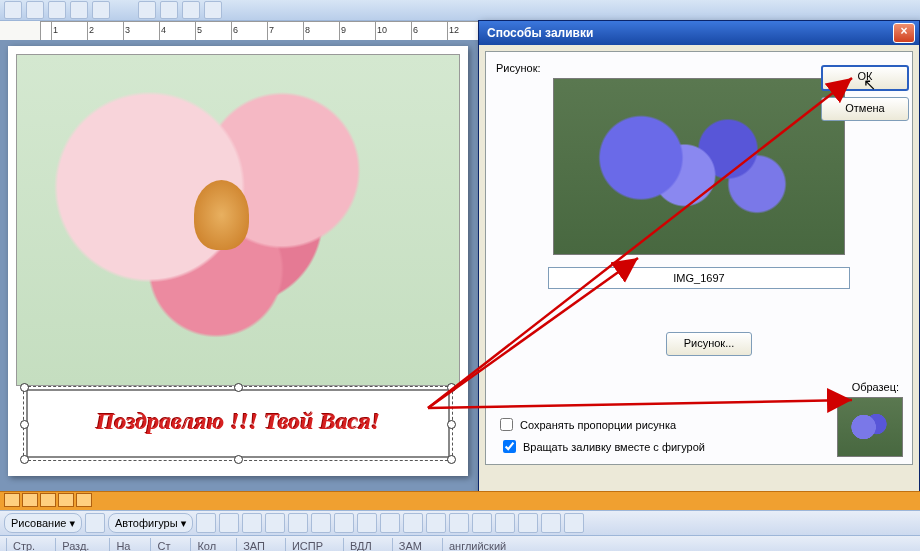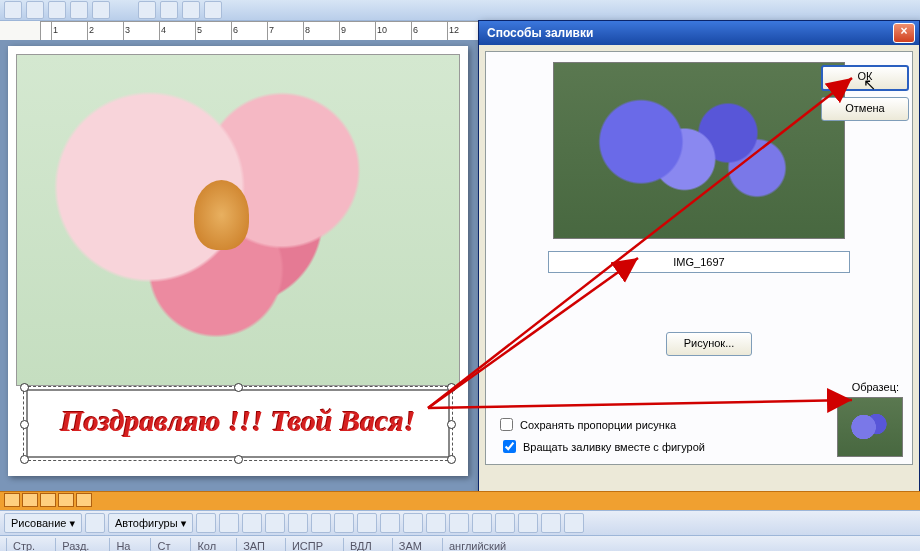--- a/index.html
+++ b/index.html
@@ -23,21 +23,21 @@
       radial-gradient(circle at 30% 40%,#f8d4da 0 25%,transparent 26%),
       radial-gradient(circle at 60% 35%,#f5b8c4 0 22%,transparent 23%),
       radial-gradient(circle at 45% 65%,#ec8aa0 0 20%,transparent 21%),
       radial-gradient(circle at 50% 50%,#e57a94 0 30%,transparent 31%),
       linear-gradient(#d4e8d0,#c5dec0);
     border:1px solid #999}
   .photo::after{content:"";position:absolute;left:40%;top:38%;width:55px;height:70px;background:radial-gradient(#e8b060,#c87820);border-radius:50% 50% 40% 40%}
   .textbox{position:absolute;left:18px;bottom:18px;right:18px;height:65px;background:#fff;border:2px solid #888}
   .textbox .handles{position:absolute;inset:-5px;border:1px dashed #555}
   .textbox .h{position:absolute;width:7px;height:7px;background:#fff;border:1px solid #333;border-radius:50%}
-  .wordart{font-family:"Times New Roman",serif;font-size:30px;font-weight:bold;font-style:italic;color:#d62020;text-align:center;line-height:60px;text-shadow:1px 1px 0 #fff,-1px -1px 0 #990000}
+  .wordart{font-family:"Times New Roman",serif;font-size:24px;font-weight:bold;font-style:italic;color:#d62020;text-align:center;line-height:60px;text-shadow:1px 1px 0 #fff,-1px -1px 0 #990000}
 
   
   .dialog{position:absolute;left:478px;top:20px;width:440px;height:475px;background:#ece9d8;border:1px solid #0a246a;box-shadow:3px 3px 8px rgba(0,0,0,.4)}
   .titlebar{height:24px;background:linear-gradient(#3b77dd,#2a5fc0 50%,#1848a5);color:#fff;font-weight:bold;font-size:12px;display:flex;align-items:center;padding:0 4px}
   .titlebar .t{flex:1;padding-left:4px}
   .closebtn{width:20px;height:18px;background:linear-gradient(#f09070,#d04020);border:1px solid #fff;border-radius:3px;color:#fff;text-align:center;font-weight:bold;line-height:15px;font-size:12px}
   .dlgbody{position:absolute;left:6px;right:6px;top:30px;bottom:6px}
   .tabs{display:flex;gap:0;height:22px}
   .tab{padding:3px 10px;background:#ece9d8;border:1px solid #919b9c;border-bottom:none;border-radius:3px 3px 0 0;margin-right:2px;cursor:pointer}
   .tab.active{background:#fcfcfe;position:relative;z-index:2;border-bottom:1px solid #fcfcfe;margin-bottom:-1px}
@@ -65,21 +65,21 @@
 
   
   .arrows{position:absolute;inset:0;pointer-events:none}
 
   
   .btmwrap{position:absolute;left:0;right:0;bottom:0;height:60px}
   .orange{height:16px;background:#f0a030;display:flex;gap:2px;padding:1px 4px;border-top:1px solid #c07010}
   .orange .oi{width:14px;height:12px;background:#ffcf80;border:1px solid #b06010}
   .drawbar{height:24px;background:linear-gradient(#e8eef8,#cddaef);border-top:1px solid #9db6d8;border-bottom:1px solid #9db6d8;display:flex;align-items:center;gap:3px;padding:0 4px;font-size:11px}
   .drawbar .di{width:18px;height:18px;background:#e4ecf7;border:1px solid #a8bcd9;border-radius:2px}
-  .drawbar .txtbtn{height:18px;padding:0 6px;background:#e4ecf7;border:1px solid #a8bcd9;border-radius:2px;line-height:18px}
+  .drawbar .txtbtn{height:18px;padding:0 6px;background:#e4ecf7;border:1px solid #a8bcd9;border-radius:8px;line-height:18px}
   .status{height:20px;background:linear-gradient(#e8eef8,#cddaef);display:flex;align-items:center;gap:14px;padding:0 6px;font-size:11px;color:#556}
   .status .cell{border-left:1px solid #a8bcd9;padding:0 6px;height:16px;line-height:16px}
   .scroll-v{position:absolute;right:0;top:40px;width:18px;bottom:60px;background:#e2e9f3;border-left:1px solid #9db6d8}
 
   .cursor{position:absolute;left:863px;top:75px;font-size:16px;pointer-events:none}
 </style>
 </head>
 <body>
 
 <div class="app">
@@ -169,20 +169,21 @@
 
   <div class="scroll-v"></div>
 
   <div class="dialog">
     <div class="titlebar">
       <span class="t">Способы заливки</span>
       <div class="closebtn">×</div>
     </div>
     <div class="dlgbody">
       <div class="tabpage">
+        <span class="lbl">Рисунок:</span>
         <div class="preview"></div>
         <div class="namebox">IMG_1697</div>
         <div class="btn picbtn">Рисунок...</div>
 
         <div style="position:absolute;left:10px;bottom:30px">
           <label class="chk">
             <input type="checkbox" style="">
             <span>Сохранять пропорции рисунка</span>
           </label>
         </div>

